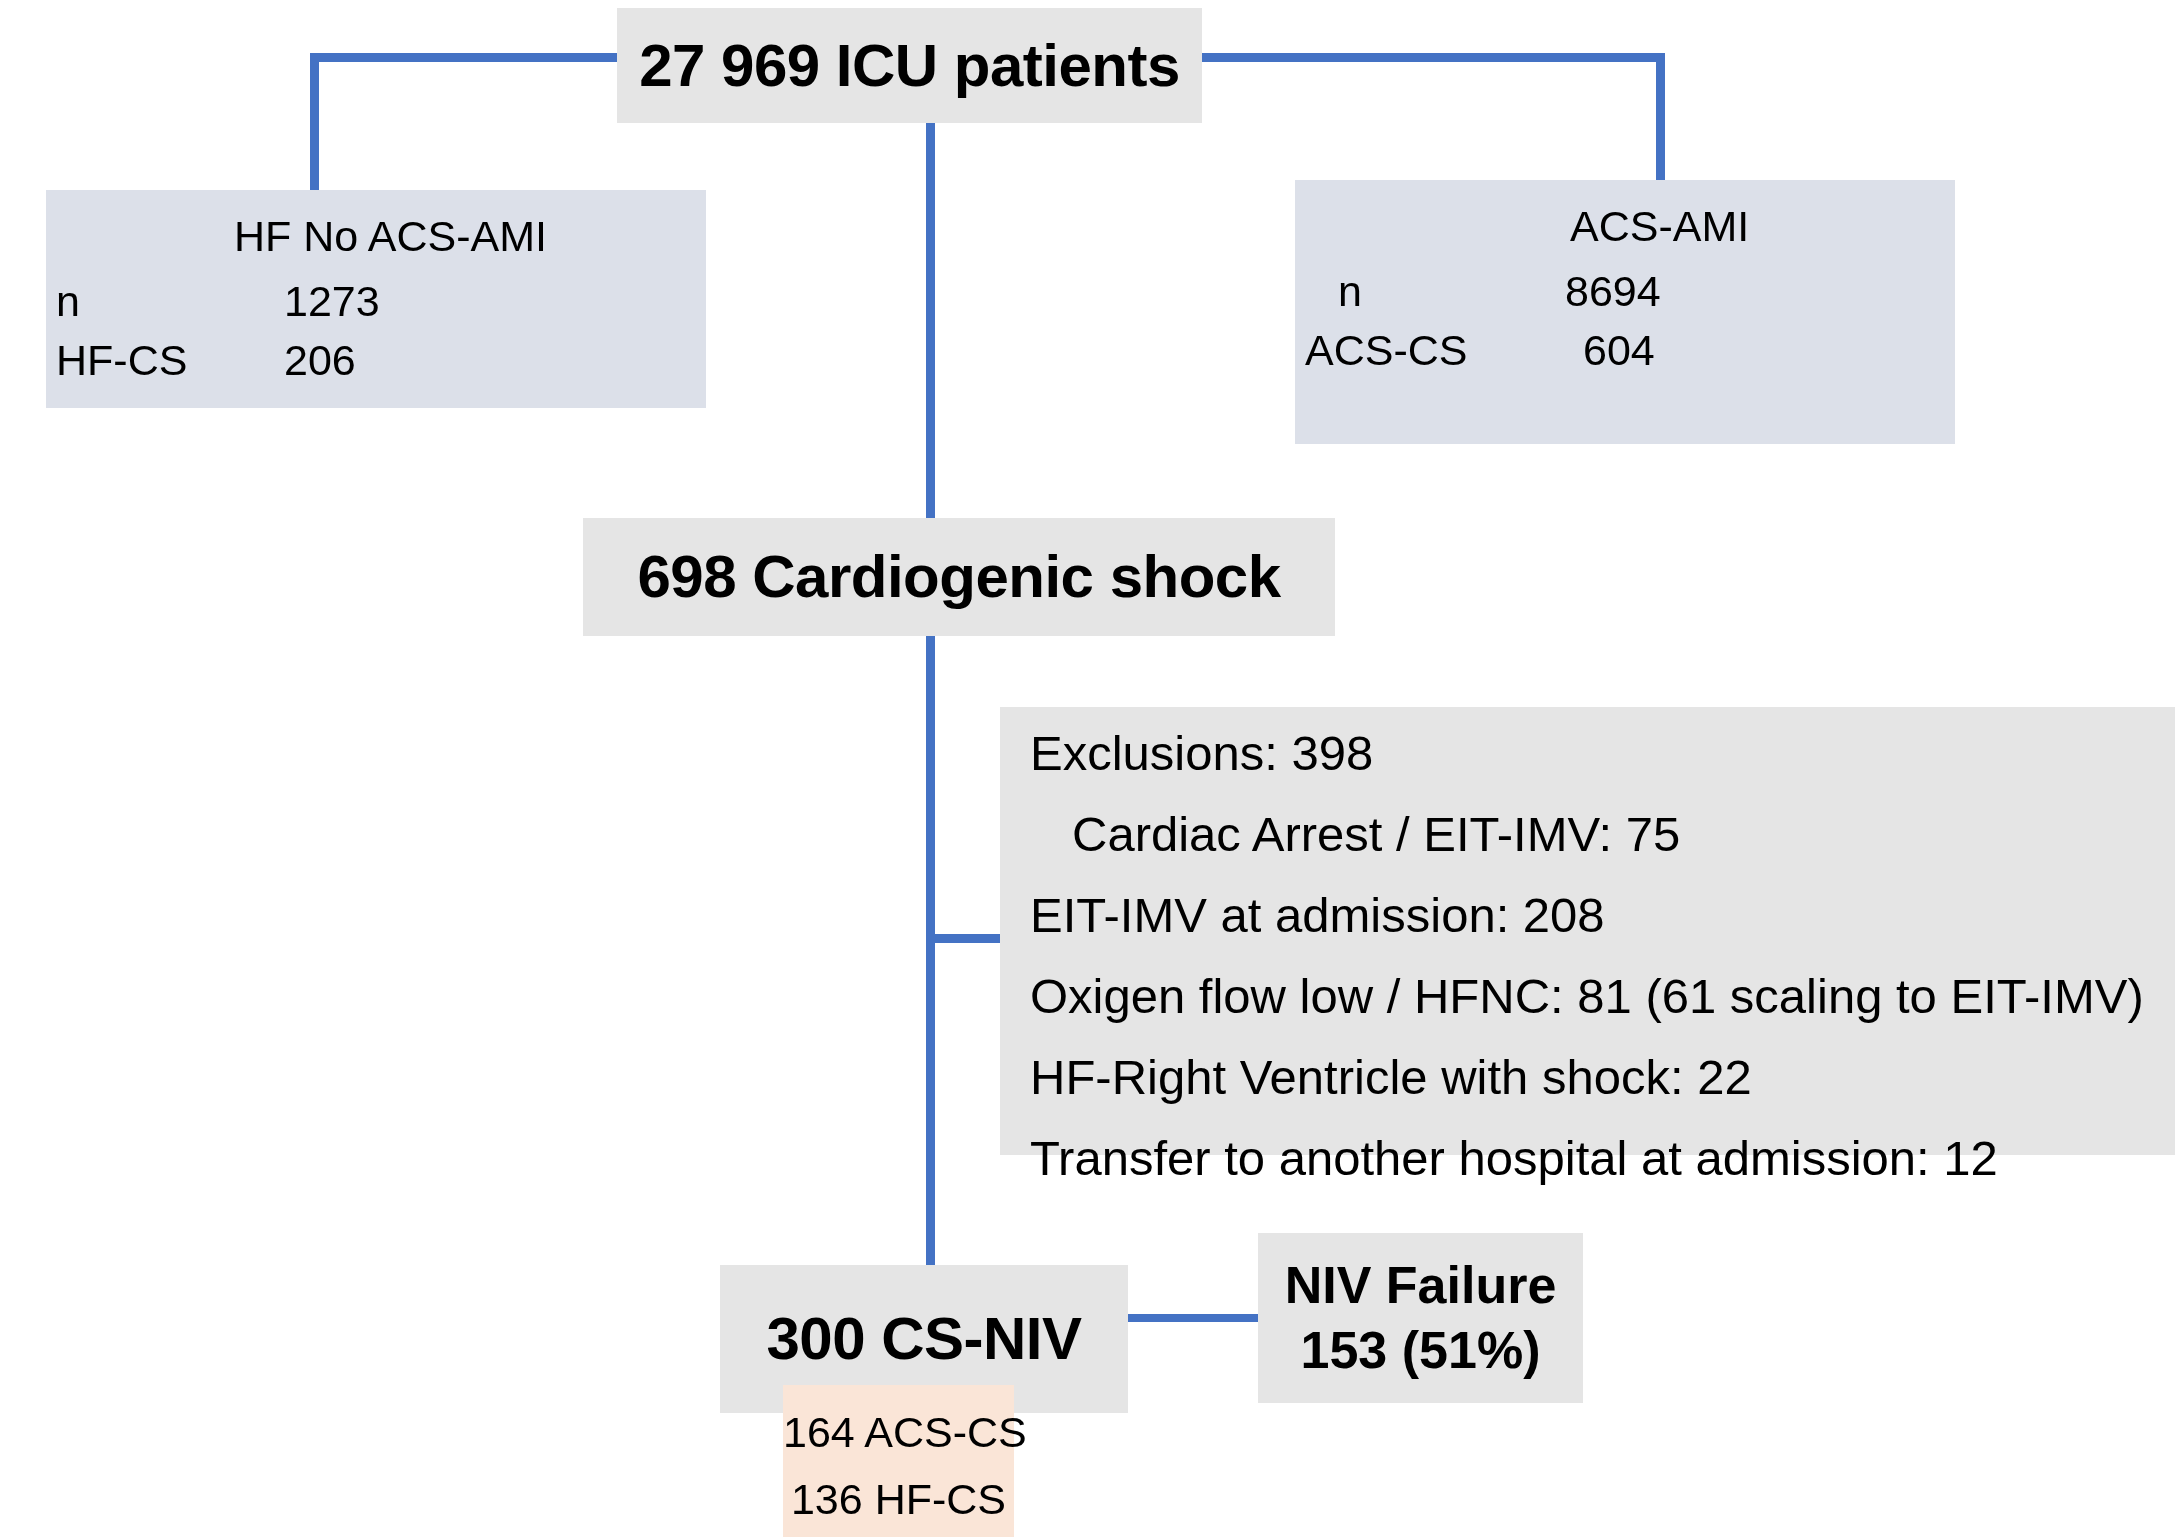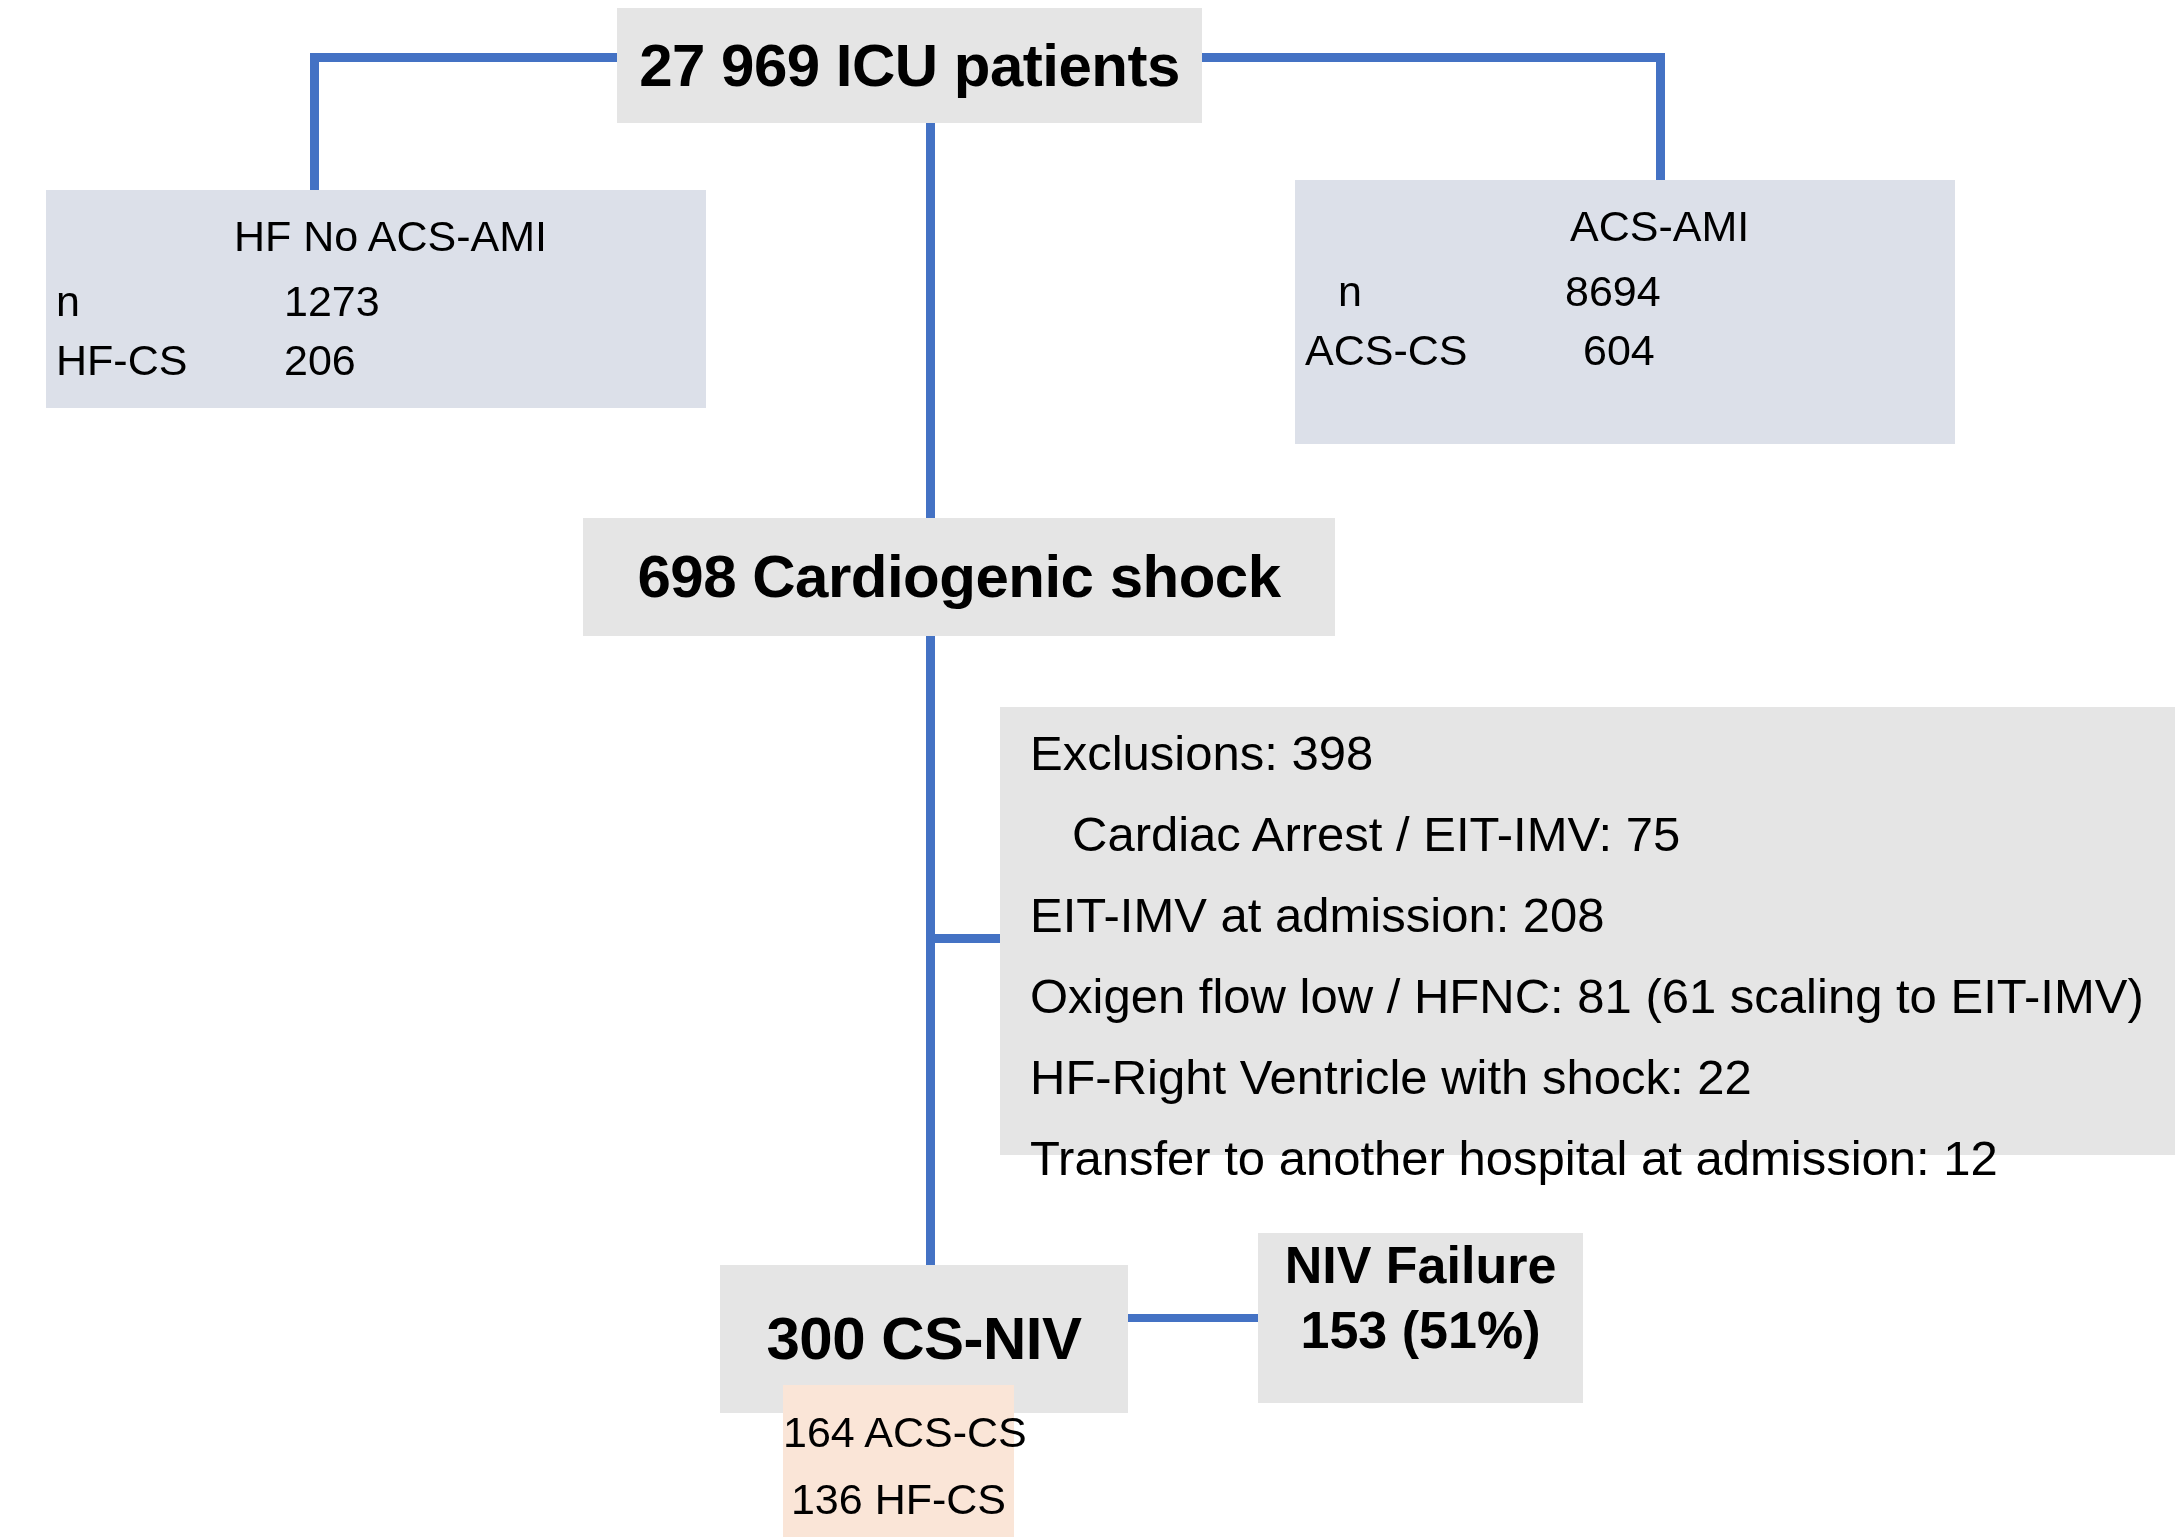--- a/index.html
+++ b/index.html
@@ -133,21 +133,21 @@
     white-space: nowrap;
   }
   #niv-fail-box {
     left: 1258px;
     top: 1233px;
     width: 325px;
     height: 170px;
     display: flex;
     flex-direction: column;
     align-items: center;
-    justify-content: flex-start;
+    justify-content: center;
   }
   .niv-line {
     font-weight: bold;
     font-size: 52px;
     line-height: 1.25;
     white-space: nowrap;
   }
 </style>
 </head>
 <body>

